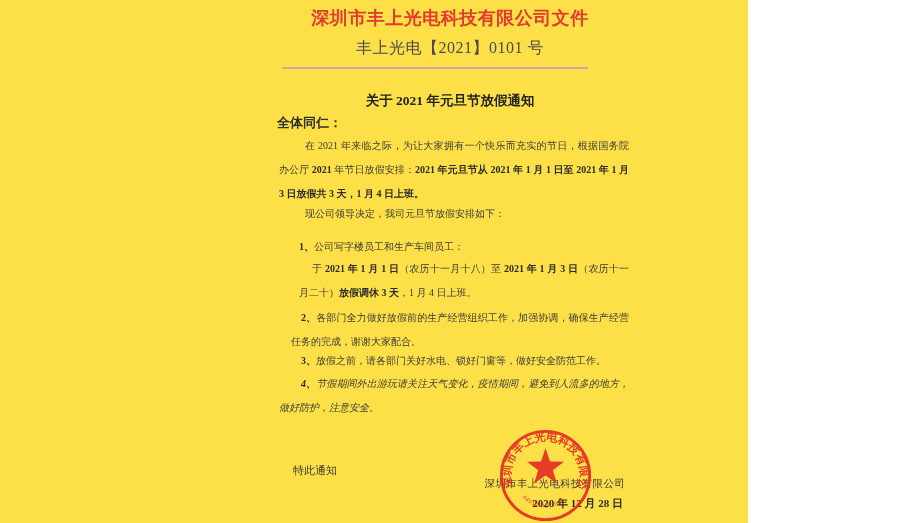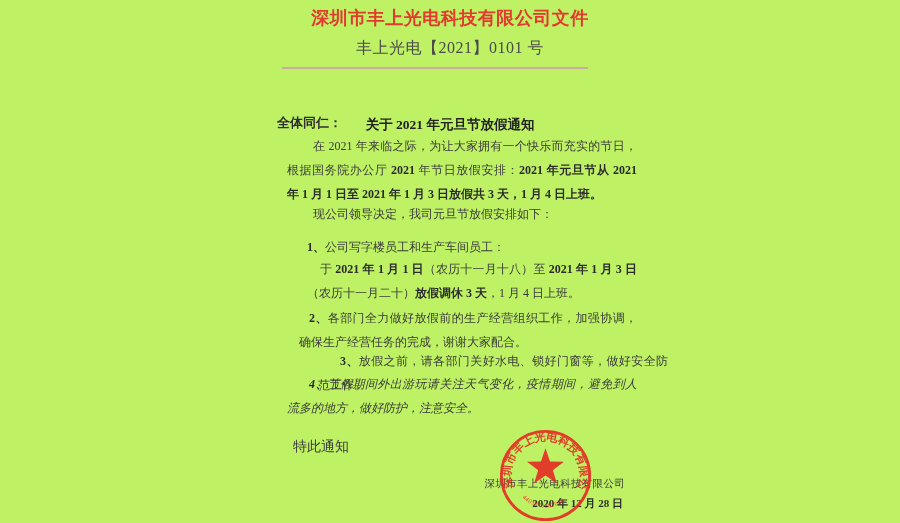--- a/index.html
+++ b/index.html
@@ -1,59 +1,59 @@
 <!DOCTYPE html>
 <html style="--red-header: #e23a2e; --seal-red: #e42f24; --line-color: #cfa9a5;"><head>
 <meta charset="utf-8">
 <style>
   html,body{margin:0;padding:0;}
   body{
     width:900px;height:523px;background:#ffffff;overflow:hidden;
     font-family:"Liberation Serif","DejaVu Serif",serif;
     -webkit-font-smoothing:antialiased;
   }
-  .page{position:relative;width:900px;height:523px;background:#bef264;}
+  .page{position:relative;width:748px;height:523px;background:#fde047;}
   .doc{position:absolute;left:275px;top:0;width:350px;height:523px;}
 
   .header-title{
     position:absolute;top:6px;left:0;width:100%;text-align:center;
     font-size:18px;font-weight:700;letter-spacing:0.5px;color:var(--red-header,#e23a2e);
   }
   .doc-number{
     position:absolute;top:38px;left:0;width:100%;text-align:center;
     font-size:16px;color:#4a4a4a;letter-spacing:0.5px;
   }
   .redline{
     position:absolute;top:67px;left:7px;width:306px;height:2px;
     background:var(--line-color,#cfa9a5);
   }
   .subject{
     position:absolute;top:92px;left:0;width:100%;text-align:center;
-    font-size:13.5px;font-weight:700;color:#222;margin-top:24px;
+    font-size:13.5px;font-weight:700;color:#222;
   }
   .salutation{
     position:absolute;top:114px;left:2px;
     font-size:13px;font-weight:700;color:#2f2f2f;
   }
   .para{
-    position:absolute;left:12px;width:350px;margin:0;
-    font-size:12px;line-height:24px;color:#3a3a3a;text-align:justify;
+    position:absolute;left:4px;width:350px;margin:0;
+    font-size:10px;line-height:24px;color:#3a3a3a;text-align:justify;
   }
   .para .b{font-weight:700;color:#2b2b2b;}
   .p0{top:134px;text-indent:26px;}
   .p1{top:202px;text-indent:26px;font-family:Liberation Serif, serif;}
   .p2{top:235px;text-indent:20px;}
   .p3{top:257px;padding-left:20px;width:330px;text-indent:13px;font-family:Liberation Serif, serif;}
   .p4{top:306px;padding-left:12px;width:338px;text-indent:10px;}
-  .p5{top:349px;text-indent:22px;margin-left:31px;}
+  .p5{top:349px;text-indent:22px;}
   .p6{top:372px;text-indent:22px;font-style:italic;}
 
   .closing{
-    position:absolute;top:438px;left:18px;
-    font-size:14px;color:#3a3a3a;text-align:center;
+    position:absolute;top:463px;left:18px;
+    font-size:11px;color:#3a3a3a;text-align:center;
   }
   .sig-company{
     position:absolute;top:477px;right:0;width:200px;text-align:right;
     font-size:10.5px;color:#3a3a3a;letter-spacing:0.3px;
   }
   .sig-date{
     position:absolute;top:496px;right:2px;width:200px;text-align:right;
     font-size:11px;font-weight:700;color:#2b2b2b;
   }
   .seal{

